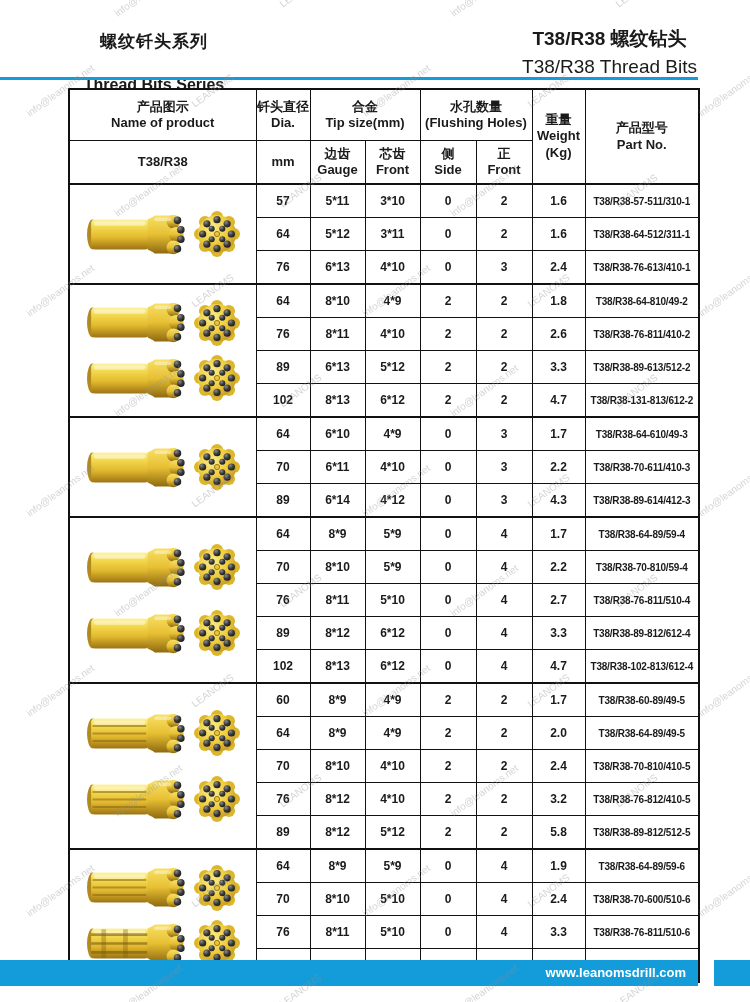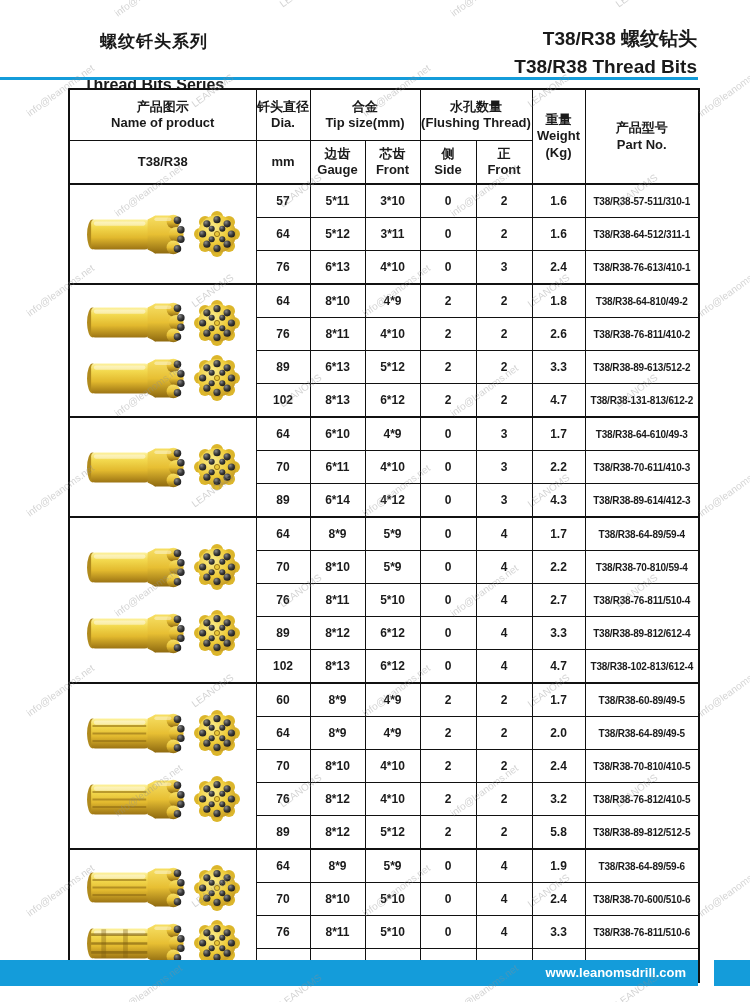--- a/index.html
+++ b/index.html
@@ -8,23 +8,23 @@
     width:750px;height:1002px;
     background:#ffffff;
     overflow:hidden;
     font-family:"Liberation Sans","DejaVu Sans",sans-serif;
     color:#1a1a1a;
   }
   
   .h-left{position:absolute;left:70px;top:30px;width:168px;text-align:center;}
   .h-left .zh{font-size:17px;font-weight:bold;letter-spacing:1px;font-family:Liberation Mono, monospace;}
   .h-left .en{font-size:16px;font-weight:bold;margin-top:23px;}
-  .h-right{position:absolute;right:53px;top:26px;text-align:right;}
+  .h-right{position:absolute;right:53px;top:26px;text-align:center;}
   .h-right .zh{font-size:19px;font-weight:bold;}
-  .h-right .en{font-size:19px;font-weight:bold;margin-top:4px;}
+  .h-right .en{font-size:19px;font-weight:normal;margin-top:4px;}
   .blue-rule{position:absolute;left:0;top:77px;width:698px;height:3px;background:#149CDA;}
   
   table.bits{
     position:absolute;left:68px;top:88px;width:630px;
     border-collapse:collapse;table-layout:fixed;
     border:2px solid #111;
   }
   table.bits th,table.bits td{
     border:1px solid #111;
     text-align:center;vertical-align:middle;
@@ -122,21 +122,21 @@
         <th>
           <div>钎头直径</div>
           <div>Dia.</div>
         </th>
         <th colspan="2">
           <div>合金</div>
           <div>Tip size(mm)</div>
         </th>
         <th colspan="2">
           <div>水孔数量</div>
-          <div>(Flushing Thread)</div>
+          <div>(Flushing Holes)</div>
         </th>
         <th rowspan="2">
           <div>重量</div>
           <div>Weight</div>
           <div>(Kg)</div>
         </th>
         <th rowspan="2">
           <div>产品型号</div>
           <div>Part No.</div>
         </th>

